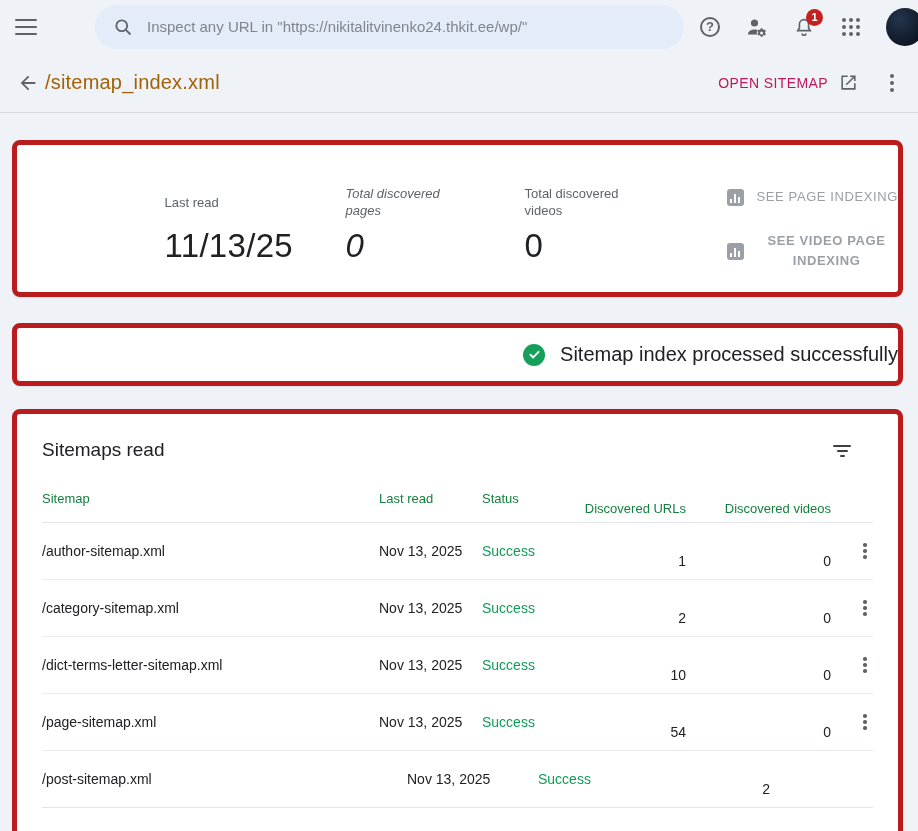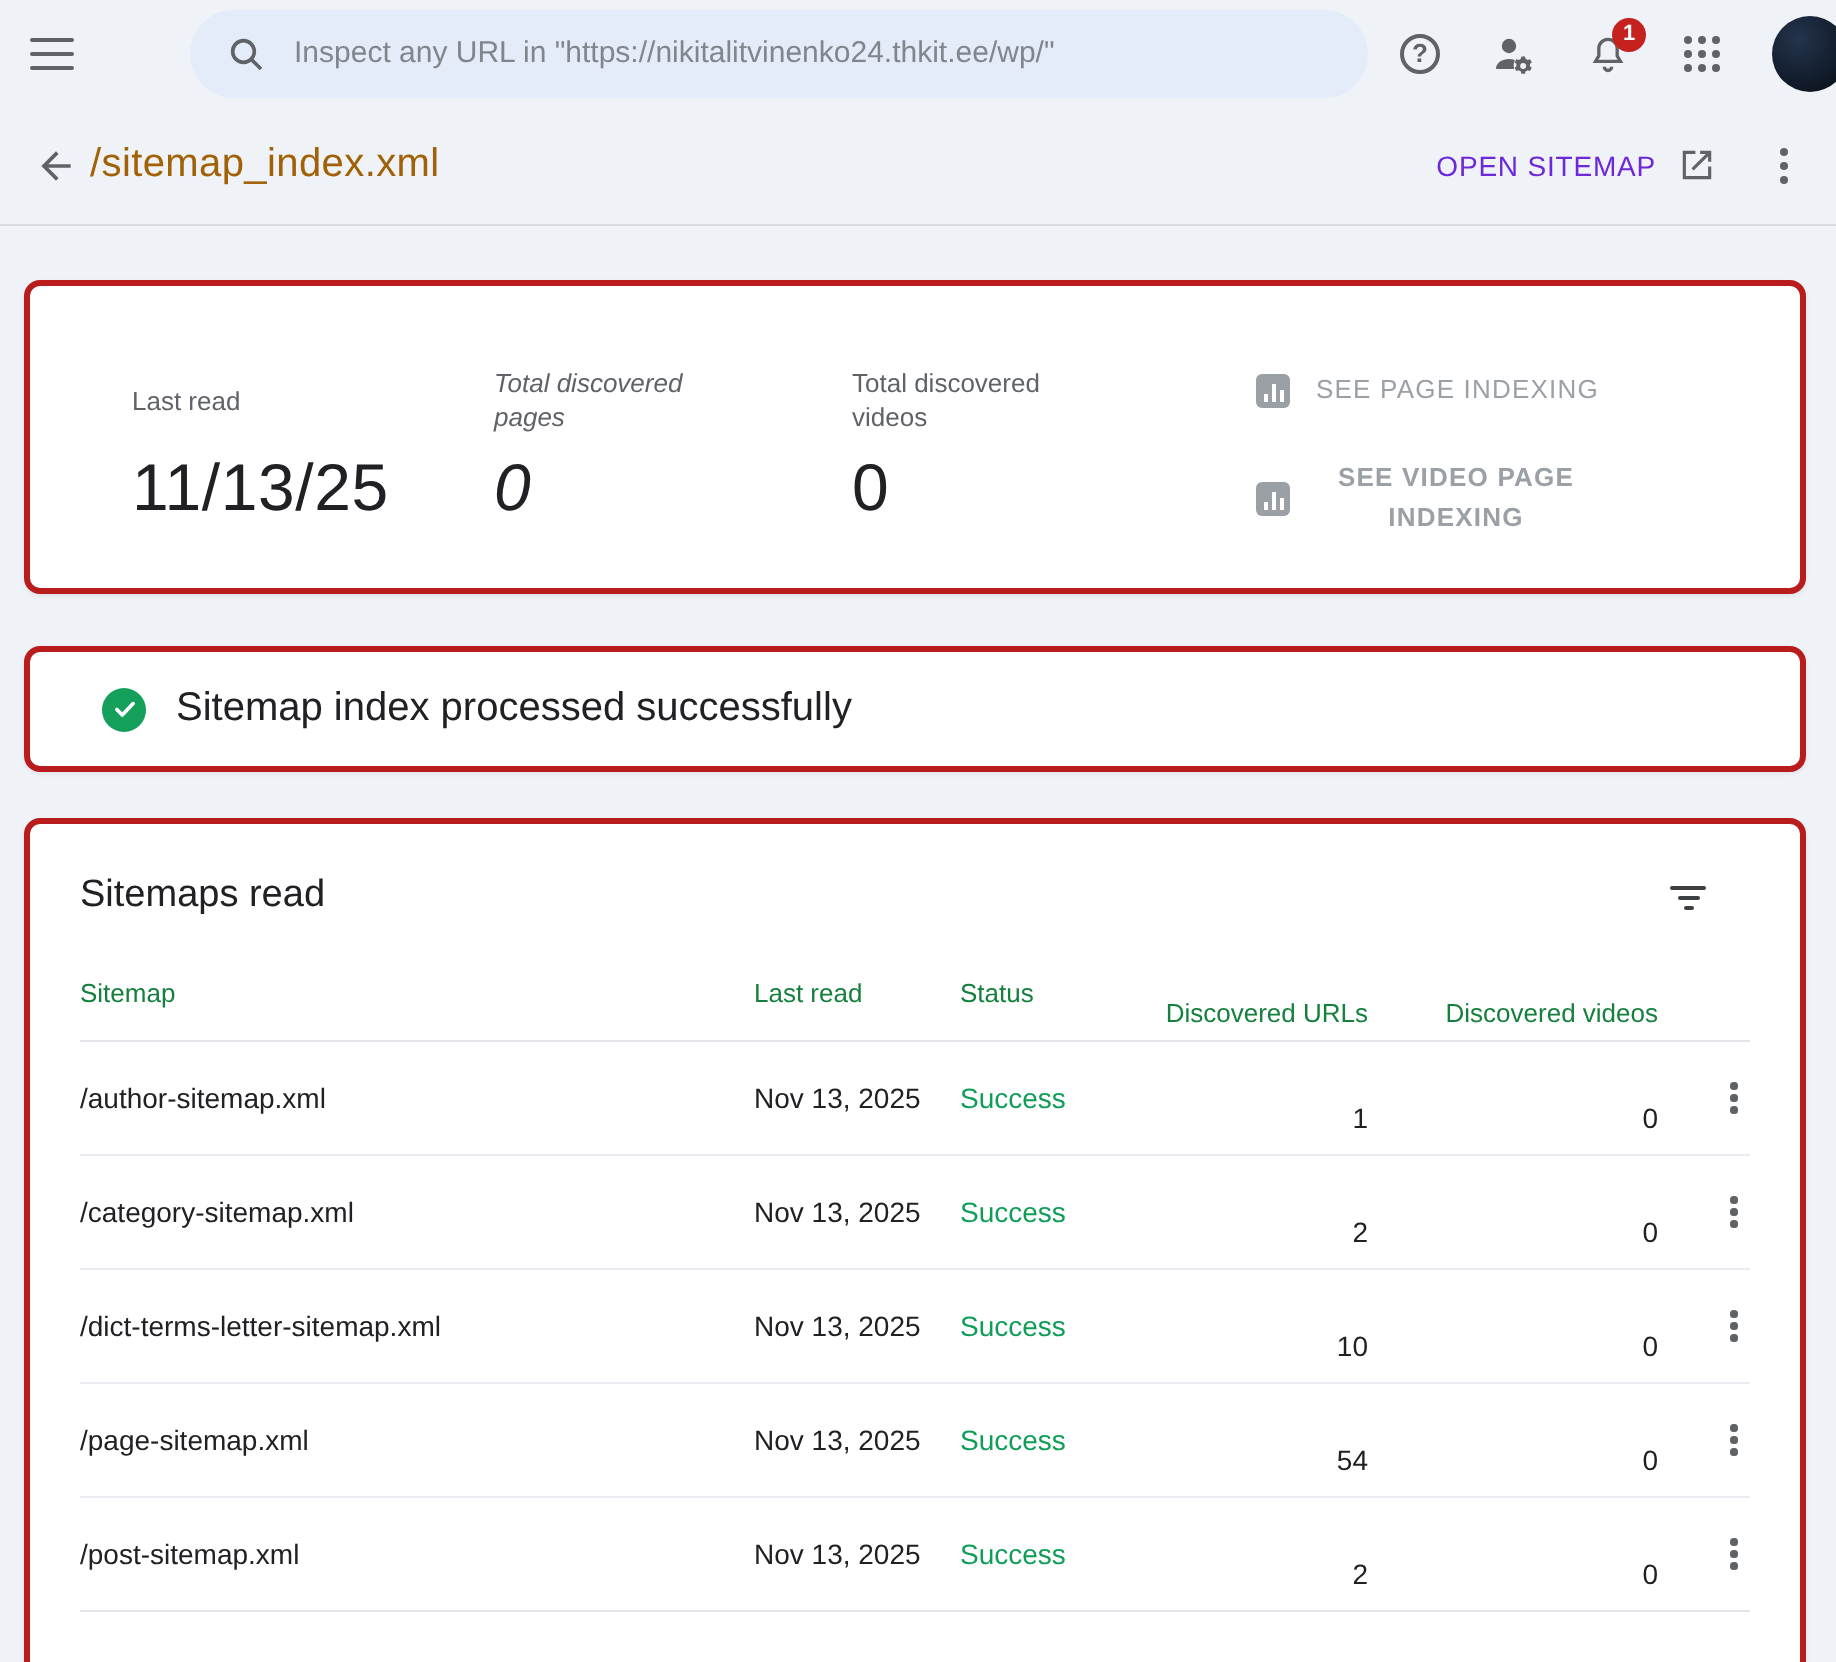--- a/index.html
+++ b/index.html
@@ -61,32 +61,33 @@
   .page-header {
     height: 60px;
     display: flex; align-items: center;
     padding: 0 17px 0 16px;
     border-bottom: 1px solid #d8dce2;
   }
   .back-btn { width: 24px; height: 24px; cursor: pointer; display: flex; align-items: center; justify-content: center; }
   .page-title { margin-left: 5px; font-size: 20px; font-weight: 500; color: #a16207; letter-spacing: .2px; }
   .header-right { margin-left: auto; display: flex; align-items: center; }
   .open-sitemap { display: flex; align-items: center; cursor: pointer; }
-  .open-sitemap .label { font-size: 14px; font-weight: 500; color: #6d28d9; letter-spacing: .4px; }
+  .open-sitemap .label { font-size: 14px; font-weight: 500; color: #be185d; letter-spacing: .4px; }
   .open-sitemap svg { margin-left: 11px; }
   .kebab { width: 18px; height: 20px; margin-left: 25px; display: flex; flex-direction: column; align-items: center; justify-content: center; gap: 3px; cursor: pointer; }
   .kebab i { width: 4px; height: 4px; border-radius: 50%; background: #5f6368; }
 
   
   .content { padding: 0 15px 0 12px; }
   .card {
     background: #fff;
     border-radius: 8px;
-    border: 3px solid #b91c1c;
+    border: 5px solid #b91c1c;
     box-shadow: 0 1px 2px rgba(60,64,67,.08);
+    justify-content: flex-end;
   }
 
   
   .summary-card { margin-top: 27px; height: 157px; display: flex; padding: 38px 0 0 51px; }
   .metric { display: flex; flex-direction: column; }
   .metric-label { font-size: 13px; color: #5f6368; line-height: 17px; min-height: 38px; display: flex; align-items: center; }
   .metric-label span { max-width: 110px; }
   .metric-value { font-size: 33px; color: #202124; margin-top: 6px; letter-spacing: .3px; }
   .m1 { width: 181px; }
   .m2 { width: 179px; font-style: italic; }
@@ -128,21 +129,21 @@
   .grid-row {
     display: grid;
     grid-template-columns: 337px 103px 100px 104px 145px 1fr;
     align-items: center;
     margin: 0 25px;
   }
   .thead { height: 62px; padding-top: 14px; border-bottom: 1px solid #e2e5ea; }
   .th { font-size: 13px; color: #15803d; }
   .num, .th.num { text-align: right; margin-top: 20px; }
   .trow { height: 57px; border-bottom: 1px solid #e8ebef; font-size: 14px; color: #202124; }
-  .trow:last-of-type { border-bottom: 1px solid #e2e5ea; }
+  .trow:last-of-type { border-bottom: 1px solid #e2e5ea; gap: 28px; }
   .cell-status { color: #0f9d58; }
   .cell-kebab { display: flex; justify-content: flex-end; }
   .row-kebab { width: 16px; height: 18px; display: flex; flex-direction: column; align-items: center; justify-content: center; gap: 2.5px; cursor: pointer; }
   .row-kebab i { width: 3.5px; height: 3.5px; border-radius: 50%; background: #5f6368; }
 </style>
 </head>
 <body>
 
 <div class="topbar">
   <div class="hamburger">

